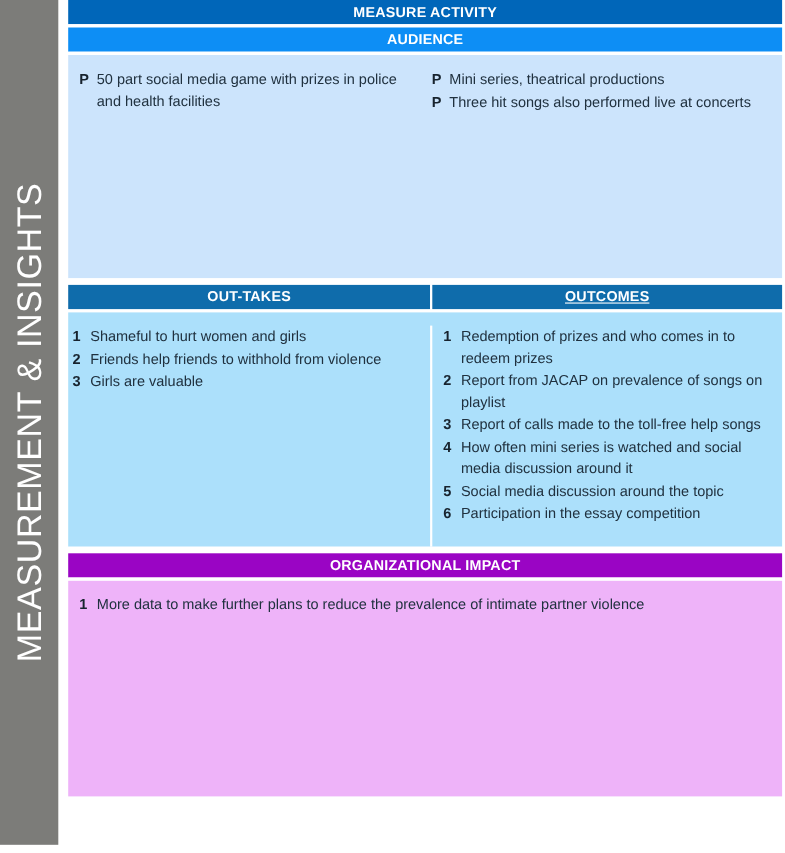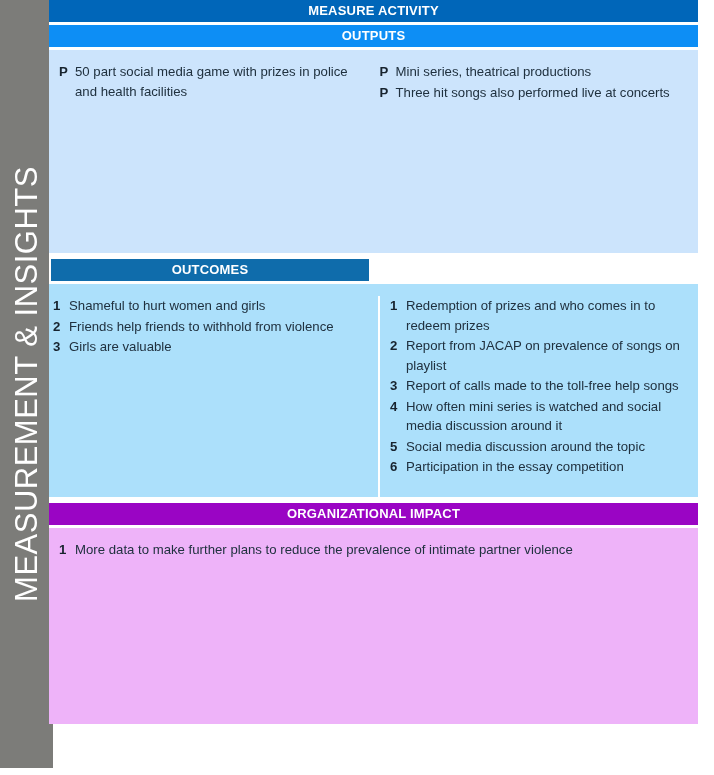--- a/index.html
+++ b/index.html
@@ -45,21 +45,21 @@
     color: #ffffff;
     font-size: 31px;
     letter-spacing: 0.5px;
     font-weight: 400;
     white-space: nowrap;
   }
 
   
   #content {
     position: absolute;
-    left: 49px;
+    left: 62px;
     top: 0;
     width: 649px;
     height: 768px;
   }
 
   .band {
     width: 100%;
     box-sizing: border-box;
     text-align: center;
     color: #ffffff;
@@ -89,21 +89,21 @@
   .band-audience { background: #0b4c72; }
   .subrow {
     display: flex;
     width: 100%;
   }
   .subrow .band {
     flex: 0 0 auto;
   }
   .band-outtakes { background: #0f6cab; width: 329px; }
   .band-divider { width: 2px; background: #ffffff; }
-  .band-outcomes { background: #0f6cab; width: 318px; }
+  .band-outcomes { background: #0f6cab; width: 318px; text-decoration: underline; }
 
   .body-audience {
     background: #ace0fb;
     height: 213px;
     box-sizing: border-box;
     display: flex;
     padding-top: 12px;
   }
   .col-outtakes { width: 329px; box-sizing: border-box; padding: 0 8px 0 4px; }
   .col-sep { width: 2px; background: #ffffff; }
@@ -154,21 +154,21 @@
 <div id="frame">
 
   <div id="rail">
     <div id="rail-label">MEASUREMENT &amp; INSIGHTS</div>
   </div>
 
   <div id="content">
 
     <div class="band major band-measure-activity">MEASURE ACTIVITY</div>
     <div class="gap"></div>
-    <div class="band sub band-outputs">OUTPUTS</div>
+    <div class="band sub band-outputs">AUDIENCE</div>
     <div class="gap"></div>
 
     <div class="body-outputs">
       <div class="half">
         <ul class="items" id="outputs-left">
             <li>
               <span class="marker">P</span>
               <span class="txt">50 part social media game with prizes in police and health facilities</span>
             </li>
           </ul>
@@ -184,20 +184,21 @@
               <span class="txt">Three hit songs also performed live at concerts</span>
             </li>
           </ul>
       </div>
     </div>
     <div class="gap"></div>
 
     <div class="gap"></div>
 
     <div class="subrow">
+      <div class="band sub band-outtakes">OUT-TAKES</div>
       <div class="band-divider"></div>
       <div class="band sub band-outcomes">OUTCOMES</div>
     </div>
     <div class="gap"></div>
 
     <div class="body-audience">
       <div class="col-outtakes">
         <ul class="items" id="outtakes-list">
             <li>
               <span class="marker">1</span>

